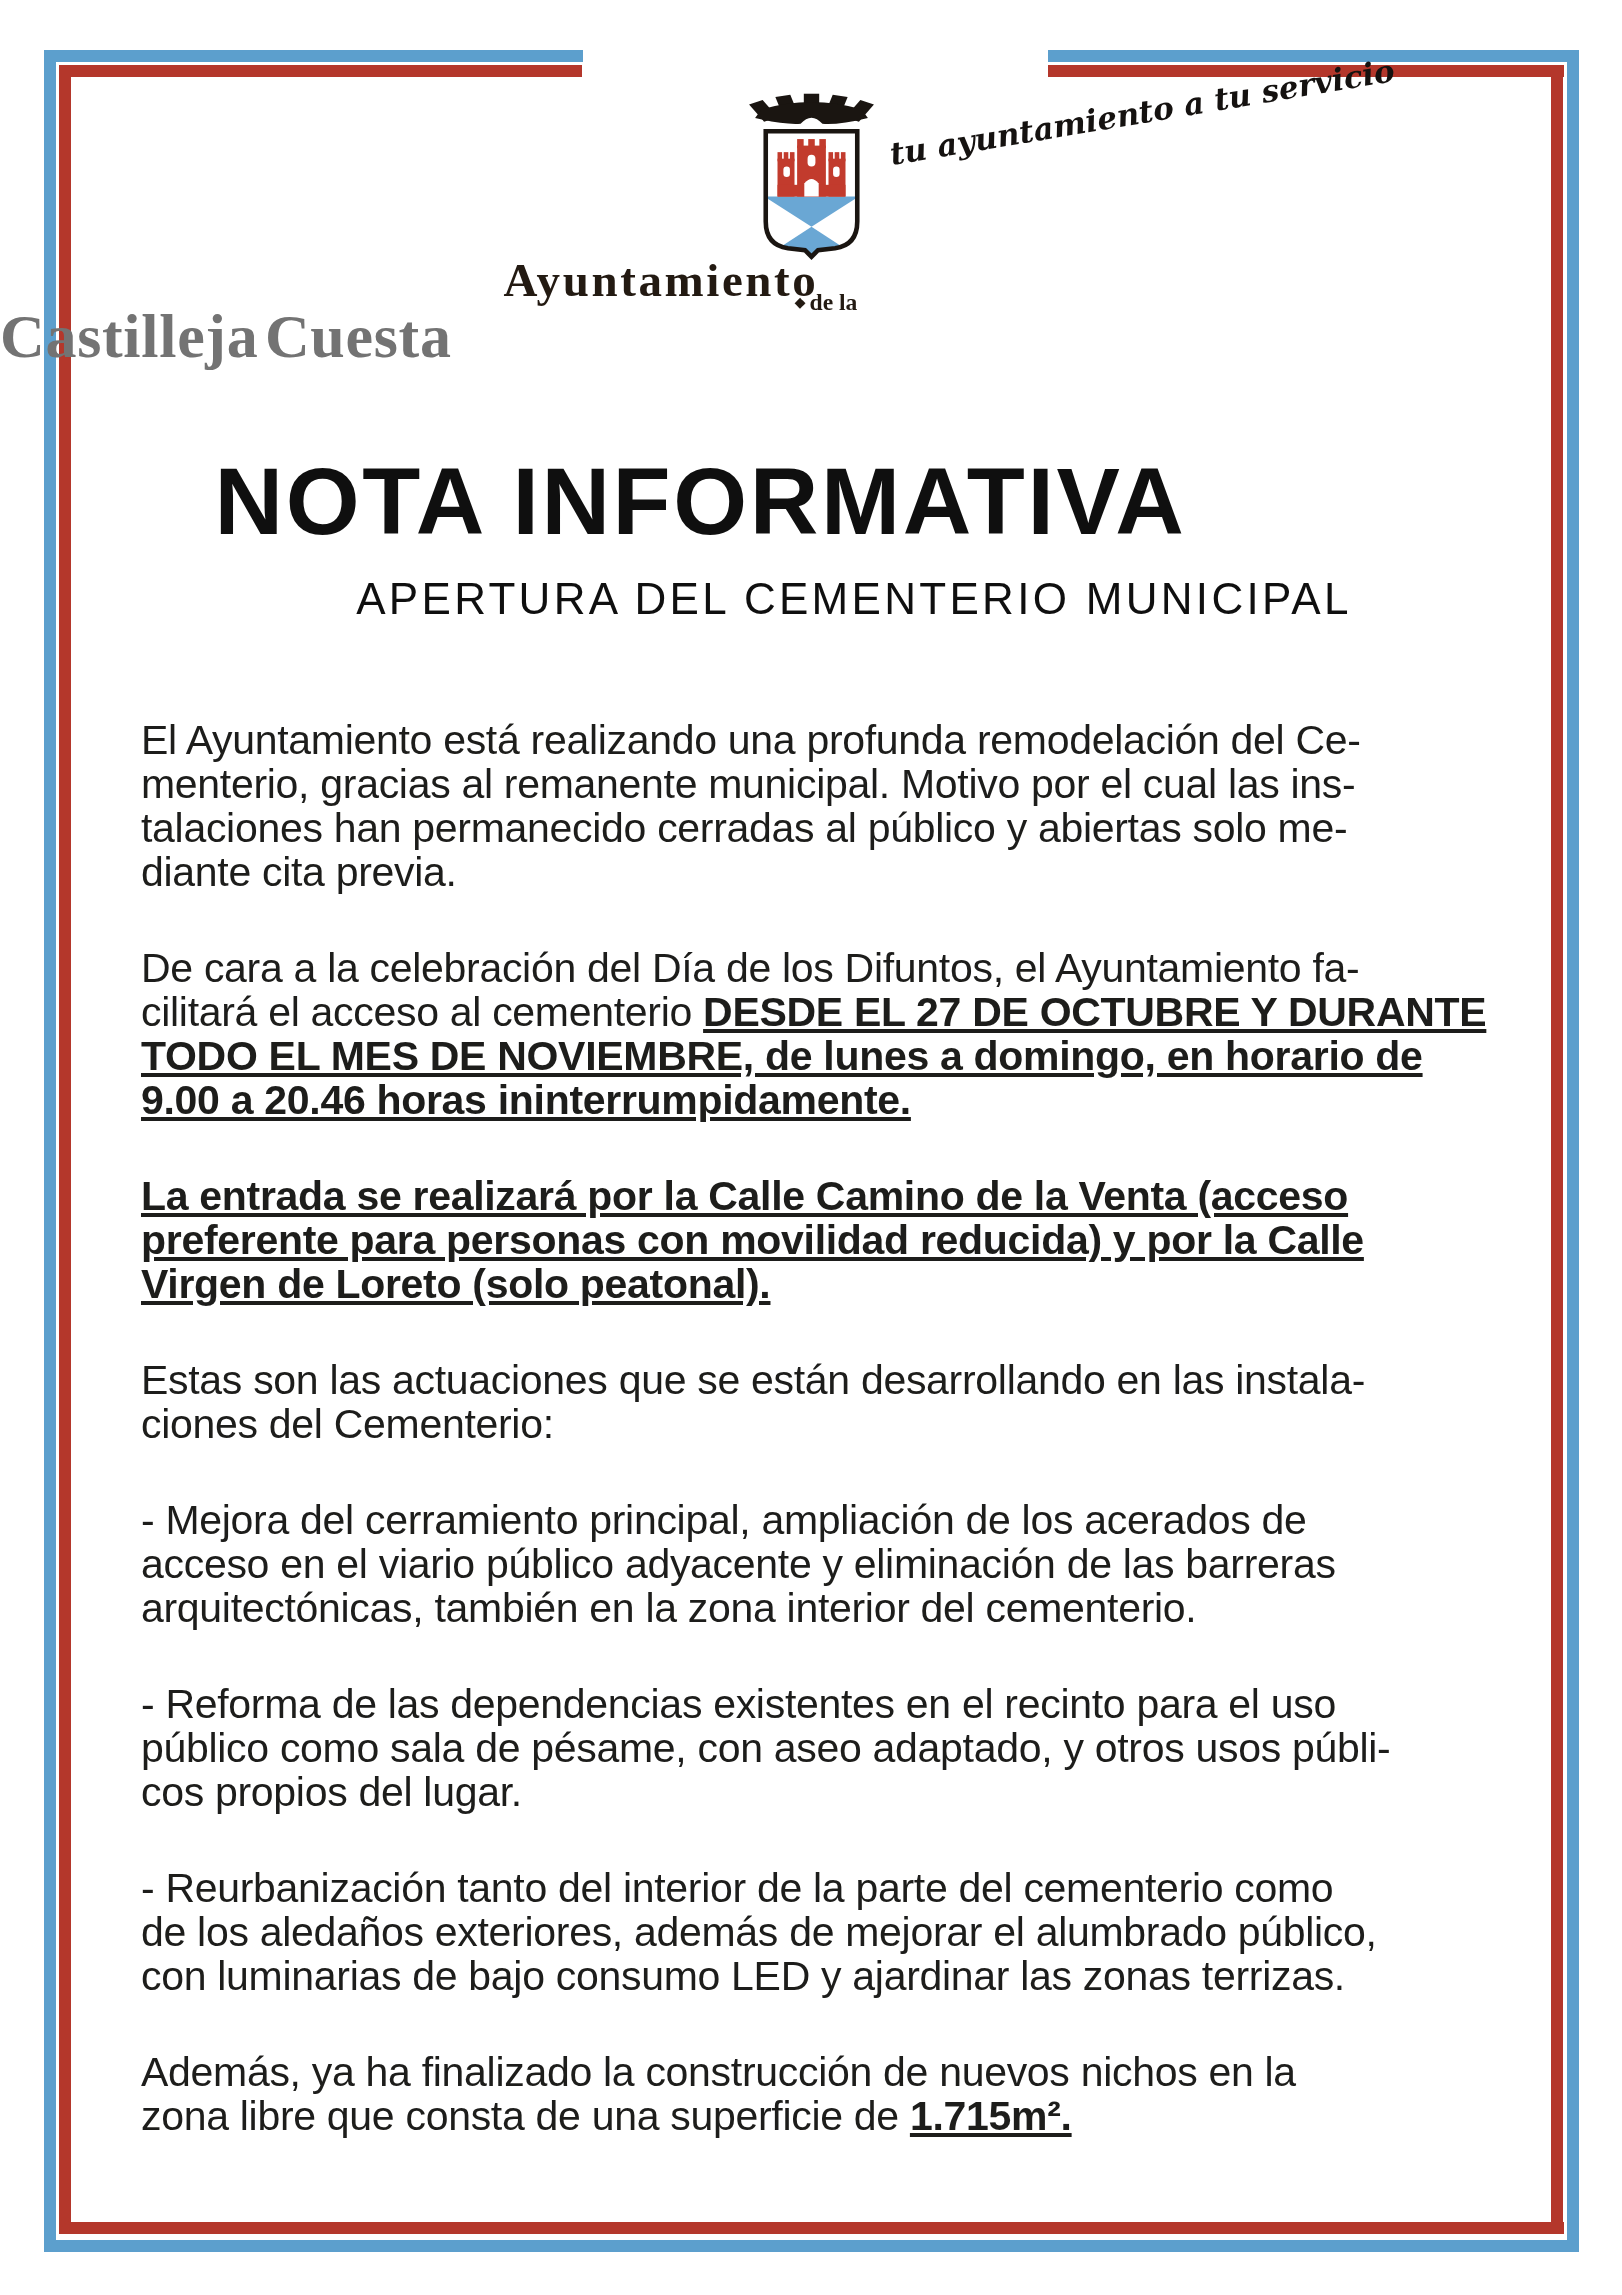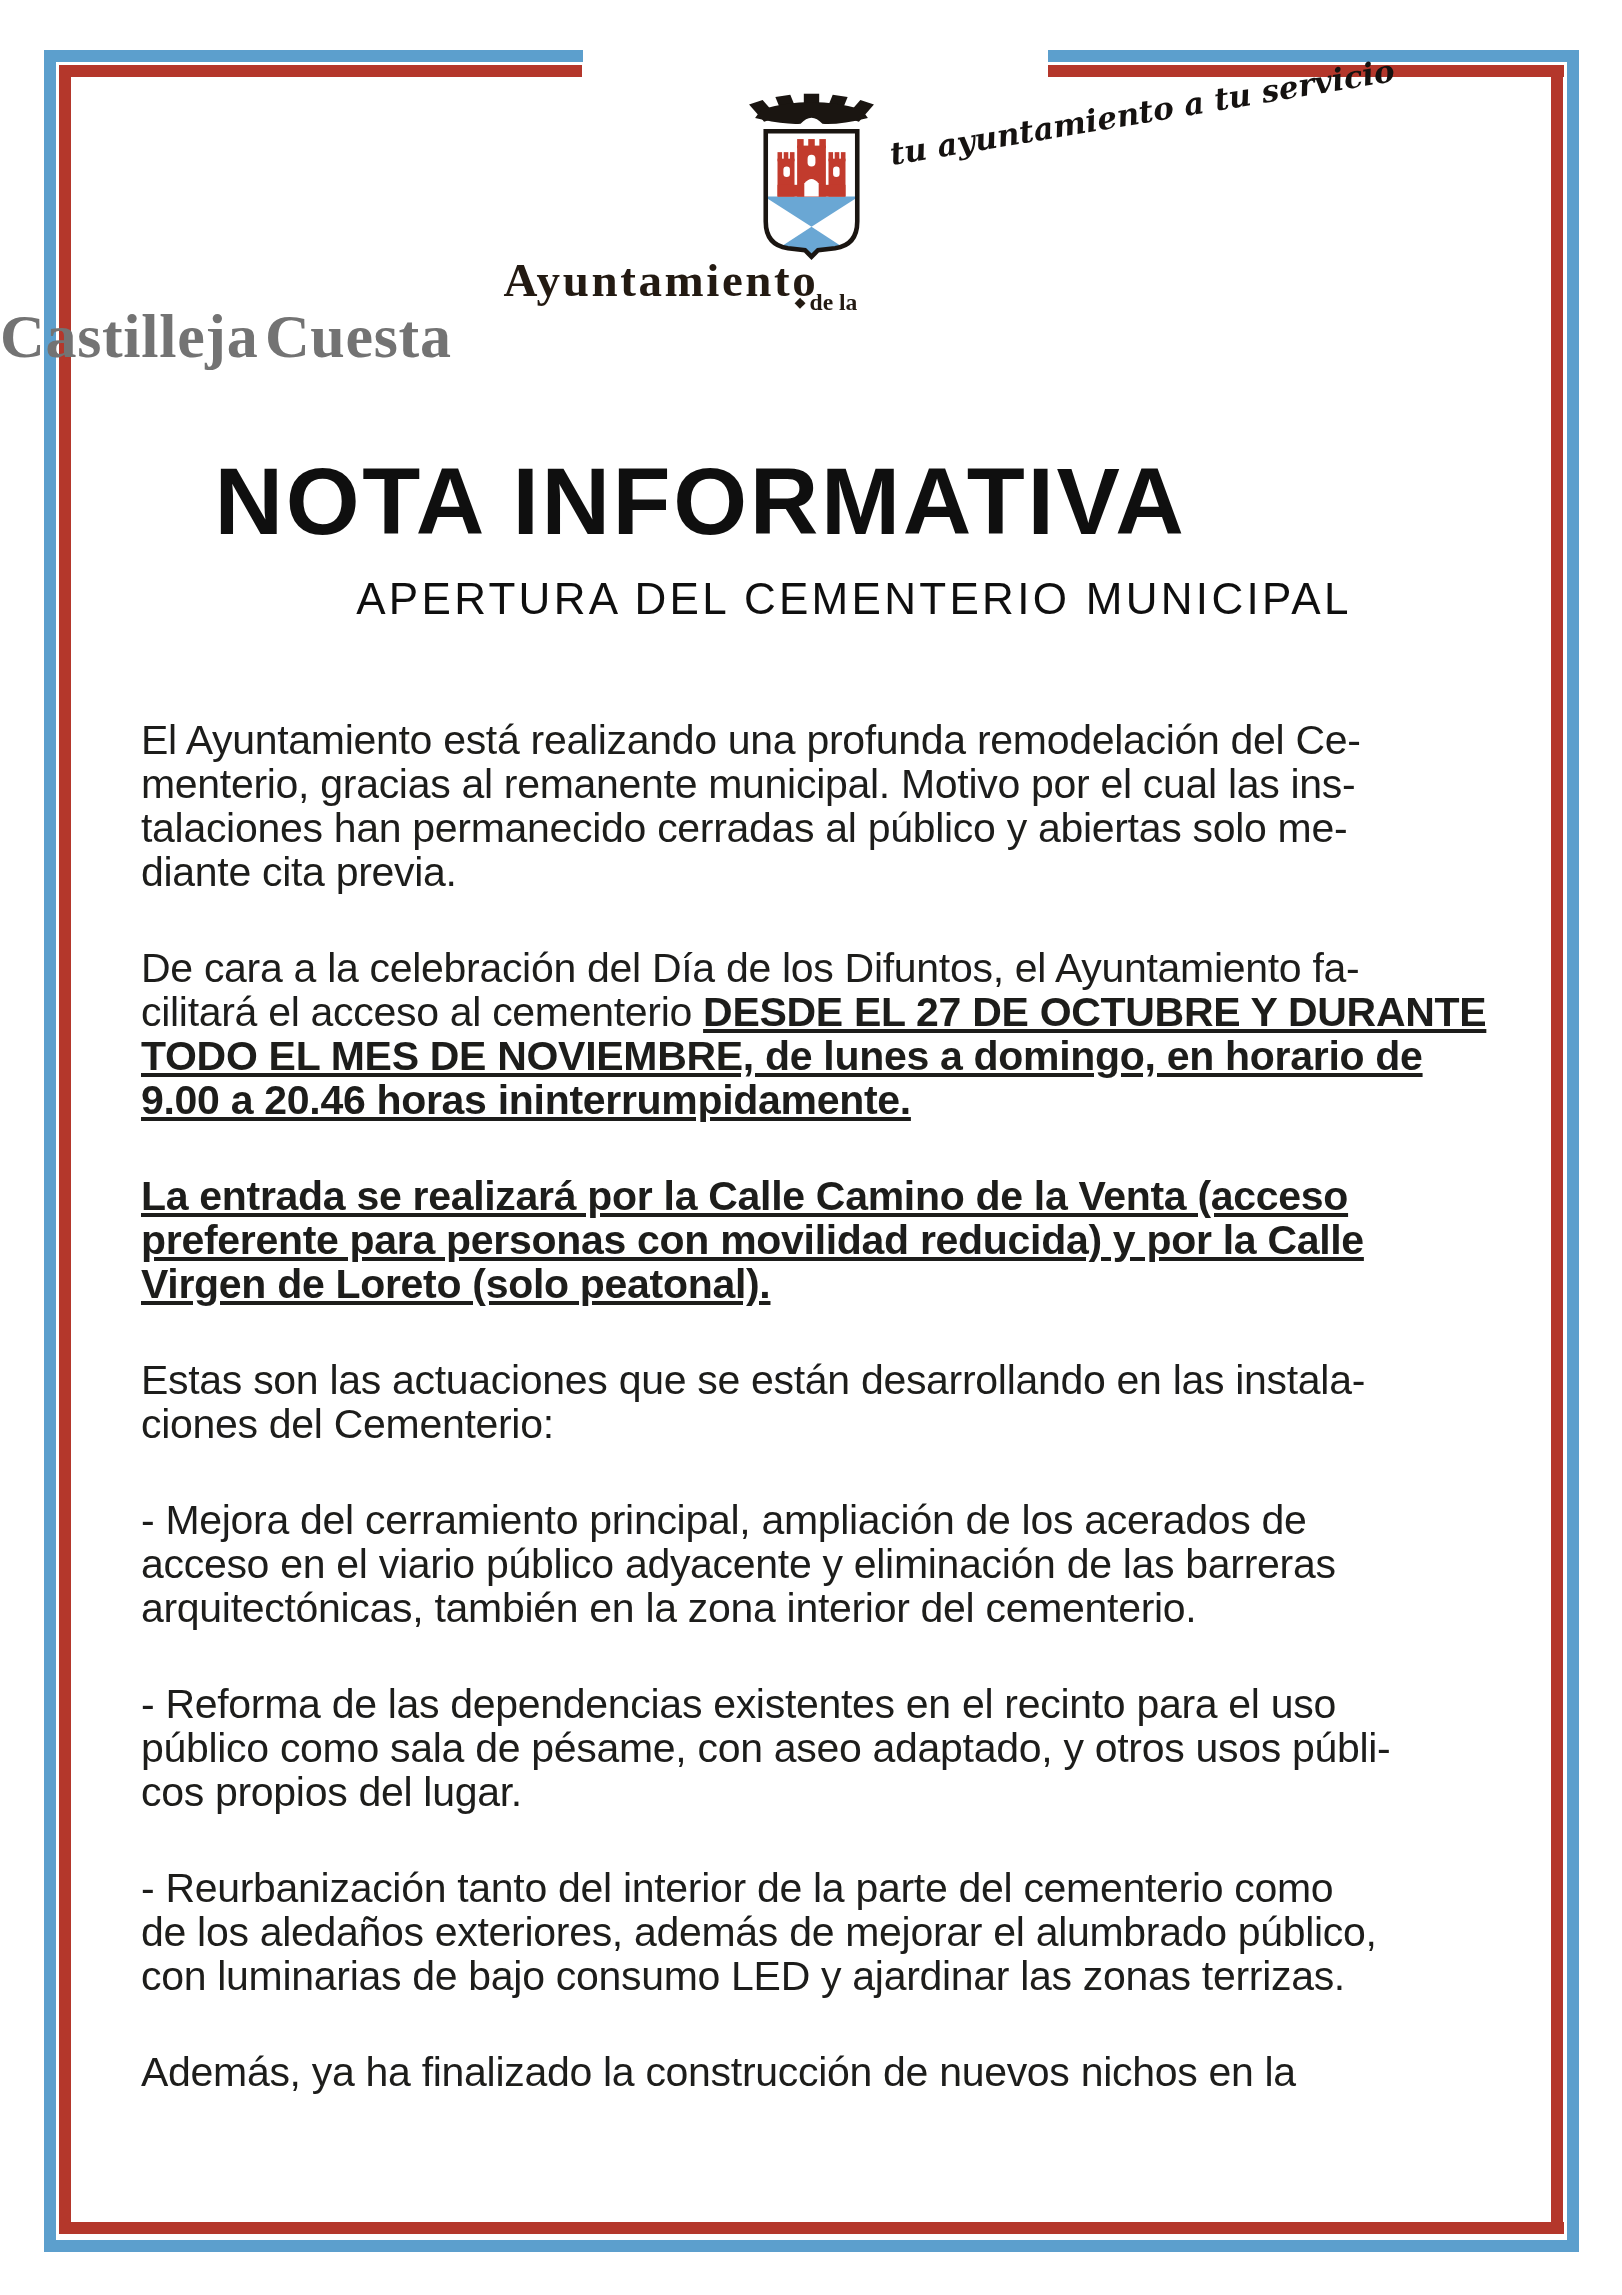--- a/index.html
+++ b/index.html
@@ -156,17 +156,18 @@
         <div class="bline"><span>público como sala de pésame, con aseo adaptado, y otros usos públi-</span></div>
         <div class="bline"><span>cos propios del lugar.</span></div>
       </div>
       <div class="para">
         <div class="bline"><span>- Reurbanización tanto del interior de la parte del cementerio como</span></div>
         <div class="bline"><span>de los aledaños exteriores, además de mejorar el alumbrado público,</span></div>
         <div class="bline"><span>con luminarias de bajo consumo LED y ajardinar las zonas terrizas.</span></div>
       </div>
       <div class="para">
         <div class="bline"><span>Además, ya ha finalizado la construcción de nuevos nichos en la</span></div>
+        <div class="bline"><span>zona libre que consta de una superficie de </span><span class="b">1.715m².</span></div>
       </div>
     </div>
 
 </div>
 
 
 </body></html>

